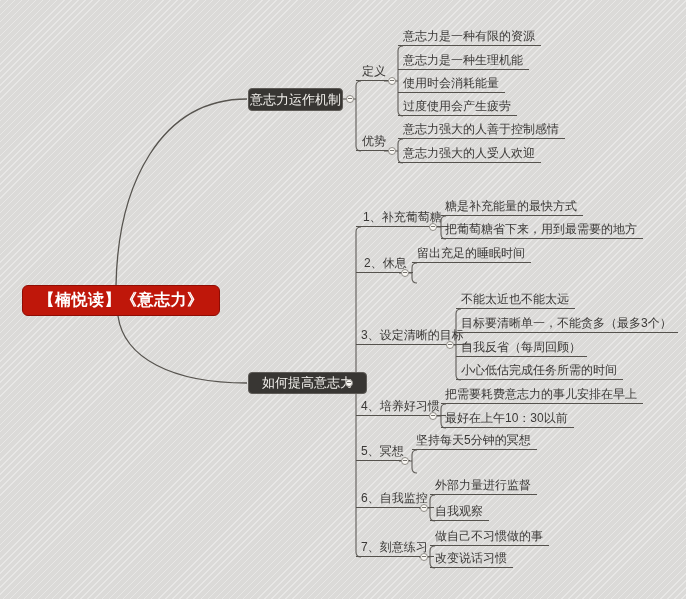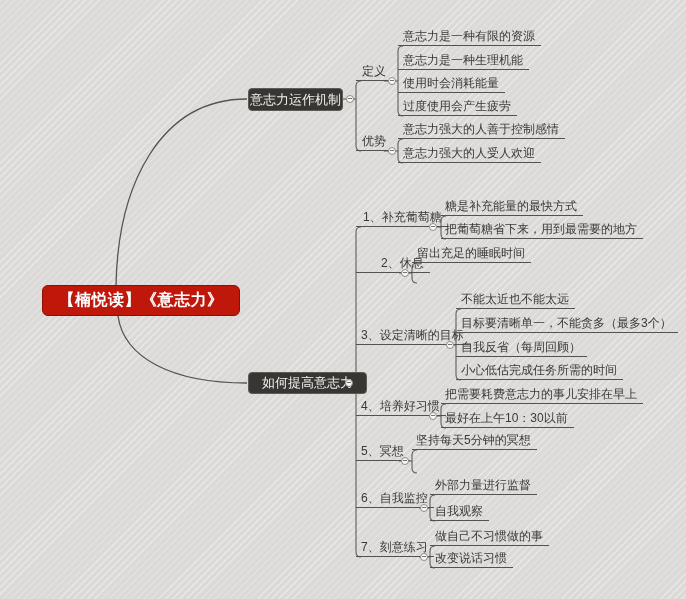--- a/index.html
+++ b/index.html
@@ -16,21 +16,21 @@
   }
   svg.lines{position:absolute;left:0;top:0;}
   svg.lines path{fill:none;stroke:#605d59;stroke-width:1.1;}
   svg.lines path.main{stroke-width:1.3;stroke:#57544f;}
 
   .root-node{
     position:absolute;left:22px;top:285px;width:198px;height:31px;
     background:#bf170a;border:1px solid #8f0d04;border-radius:6px;
     box-sizing:border-box;color:#ffffff;font-size:16px;font-weight:bold;
     display:flex;align-items:center;justify-content:center;
-    white-space:nowrap;letter-spacing:0.5px;cursor:pointer;margin-left:20px;
+    white-space:nowrap;letter-spacing:0.5px;cursor:pointer;
   }
   .branch-node{
     position:absolute;background:#383633;border:1px solid #5e5b57;
     border-radius:4px;box-sizing:border-box;color:#f3f1ed;font-size:13px;
     display:flex;align-items:center;justify-content:center;
     white-space:nowrap;cursor:pointer;
   }
   .t{
     position:absolute;white-space:nowrap;
     font-size:12px;line-height:14px;color:#3b3937;
@@ -92,21 +92,21 @@
   <div class="t" style="left:398px;top:76px;">使用时会消耗能量</div>
   <div class="t" style="left:398px;top:99px;">过度使用会产生疲劳</div>
   <div class="t" style="left:356px;top:134px;padding-left:6px;">优势</div>
   <div class="t" style="left:398px;top:122px;">意志力强大的人善于控制感情</div>
   <div class="t" style="left:398px;top:146px;">意志力强大的人受人欢迎</div>
 
   <div class="t" style="left:356px;top:210px;padding-left:7px;text-align:right;">1、补充葡萄糖</div>
   <div class="t" style="left:441px;top:199px;padding-left:4px;">糖是补充能量的最快方式</div>
   <div class="t" style="left:441px;top:222px;padding-left:4px;">把葡萄糖省下来，用到最需要的地方</div>
 
-  <div class="t" style="left:356px;top:256px;padding-left:25px;">2、休息</div>
+  <div class="t" style="left:356px;top:256px;padding-left:8px;">2、休息</div>
   <div class="t" style="left:412px;top:246px;">留出充足的睡眠时间</div>
 
   <div class="t" style="left:356px;top:328px;">3、设定清晰的目标</div>
   <div class="t" style="left:456px;top:292px;">不能太近也不能太远</div>
   <div class="t" style="left:456px;top:316px;">目标要清晰单一，不能贪多（最多3个）</div>
   <div class="t" style="left:456px;top:340px;">自我反省（每周回顾）</div>
   <div class="t" style="left:456px;top:363px;">小心低估完成任务所需的时间</div>
 
   <div class="t" style="left:356px;top:399px;">4、培养好习惯</div>
   <div class="t" style="left:441px;top:387px;padding-left:4px;">把需要耗费意志力的事儿安排在早上</div>

